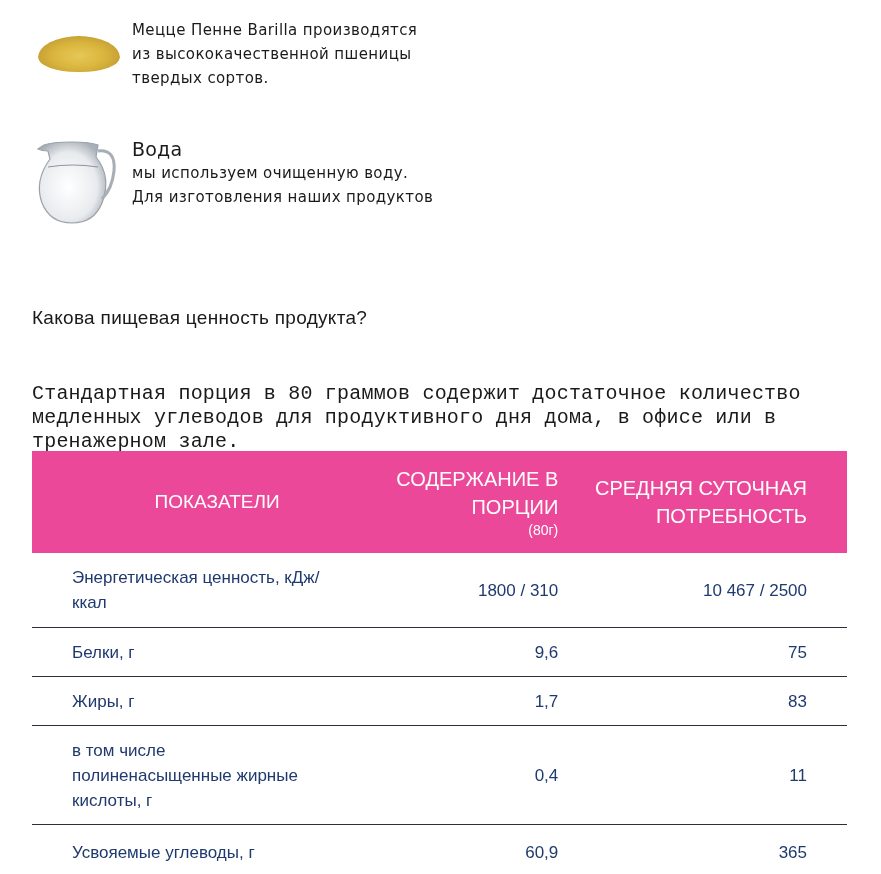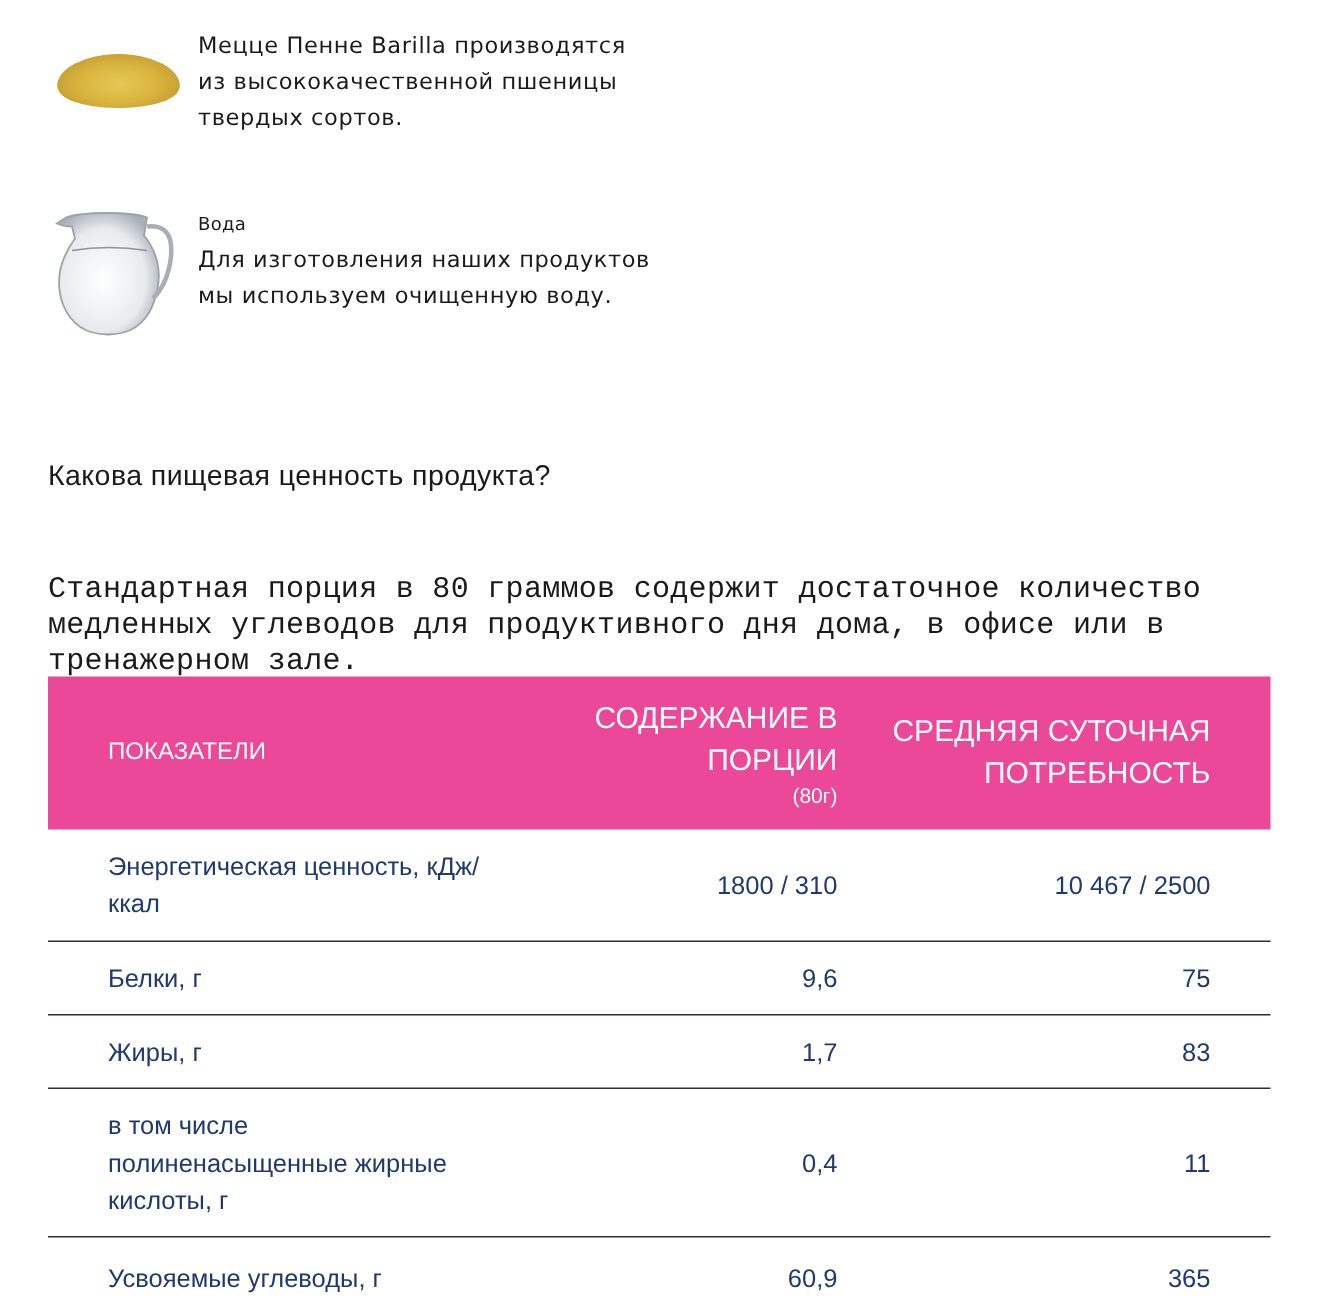--- a/index.html
+++ b/index.html
@@ -1,34 +1,34 @@
 <!DOCTYPE html>
 <html><head>
   <meta charset="utf-8">
   <style>
     html, body { margin: 0; padding: 0; background: #ffffff; }
     body { width: 881px; height: 874px; overflow: hidden; position: relative; font-family: "DejaVu Sans", sans-serif; color: #1a1a1a; }
 
     .ingredient { position: absolute; left: 32px; display: flex; }
     .ingredient .thumb { width: 90px; height: 90px; position: relative; }
     .ingredient .text { position: absolute; left: 100px; top: 0; width: 320px; font-size: 15px; line-height: 24px; letter-spacing: 0.4px; color: #1a1a1a; }
-    .ingredient .title { font-size: 12px; line-height: 24px; letter-spacing: 0.2px; }
+    .ingredient .title { font-size: 19px; line-height: 24px; letter-spacing: 0.2px; }
 
     .semolina-pile {
       position: absolute; left: 6px; top: 18px; width: 82px; height: 36px;
       background: radial-gradient(ellipse at 50% 55%, #e6c857 0%, #d9b53d 45%, #c9a235 70%, rgba(255,255,255,0) 72%);
       border-radius: 50% 50% 48% 48% / 60% 60% 40% 40%;
     }
 
     .section-title { position: absolute; left: 32px; top: 307px; font-family: "Liberation Sans", sans-serif; font-size: 19px; letter-spacing: 0.3px; color: #1a1a1a; }
     .section-desc { position: absolute; left: 32px; top: 354px; width: 800px; font-family: Liberation Mono, monospace; font-size: 20px; line-height: 24px; letter-spacing: 0.2px; color: #1a1a1a; margin-top: 28px; }
 
     .nutrition-table { position: absolute; left: 32px; top: 451px; width: 815px; border-collapse: collapse; font-family: "Liberation Sans", sans-serif; }
     .nutrition-table thead th { background: #ec4899; color: #ffffff; font-weight: normal; height: 102px; padding: 0; vertical-align: middle; }
-    .th-indicator { text-align: left; padding-left: 40px !important; font-size: 16px; }
+    .th-indicator { text-align: center; padding-left: 40px !important; font-size: 19px; }
     .th-portion { text-align: right; font-size: 20px; line-height: 28px; width: 200px; }
     .th-portion .sub { font-size: 14px; line-height: 18px; display: block; }
     .th-daily { text-align: right; padding-right: 40px !important; font-size: 20px; line-height: 28px; width: 256px; margin-top: 40px; }
     .nutrition-table tbody td { color: #1f3a6e; font-size: 17px; line-height: 25px; padding: 0; vertical-align: middle; }
     .nutrition-table tbody tr { border-bottom: 1.5px solid #2a2f3a; }
     .nutrition-table tbody tr:last-child { border-bottom: none; }
     .td-label { padding-left: 40px !important; width: 300px; }
     .td-portion { text-align: right; }
     .td-daily { text-align: right; padding-right: 40px !important; }
     .r1 td { height: 74px; }
@@ -61,22 +61,22 @@
           <stop offset="100%" stop-color="#a9b0b8"></stop>
         </radialGradient>
       </defs>
       <path d="M12 8 Q20 5 40 5 Q58 5 66 8 L64 20 Q80 40 70 66 Q62 86 40 86 Q18 86 10 66 Q2 44 18 22 L16 14 Q10 14 6 12 Z" fill="url(#jugfill)" stroke="#9aa2aa" stroke-width="1.2"></path>
       <path d="M16 30 Q40 26 66 30" fill="none" stroke="#8c949c" stroke-width="1"></path>
       <path d="M66 14 Q84 12 82 34 Q80 52 70 62" fill="none" stroke="#a7aeb5" stroke-width="3"></path>
     </svg>
   </div>
   <div class="text">
     <div class="title">Вода</div>
+    <div>мы используем очищенную воду.</div>
     <div>Для изготовления наших продуктов</div>
-    <div>мы используем очищенную воду.</div>
   </div>
 </div>
 
 <div class="section-title">Какова пищевая ценность продукта?</div>
 <div class="section-desc">Стандартная порция в 80 граммов содержит достаточное количество медленных углеводов для продуктивного дня дома, в офисе или в тренажерном зале.</div>
 
 <table class="nutrition-table">
   <thead>
     <tr>
       <th class="th-indicator">ПОКАЗАТЕЛИ</th>

